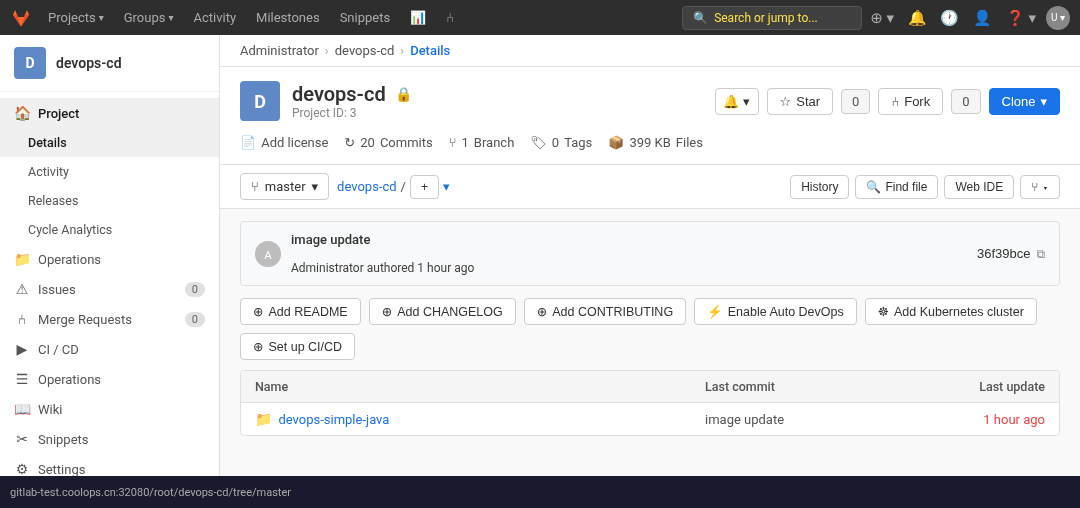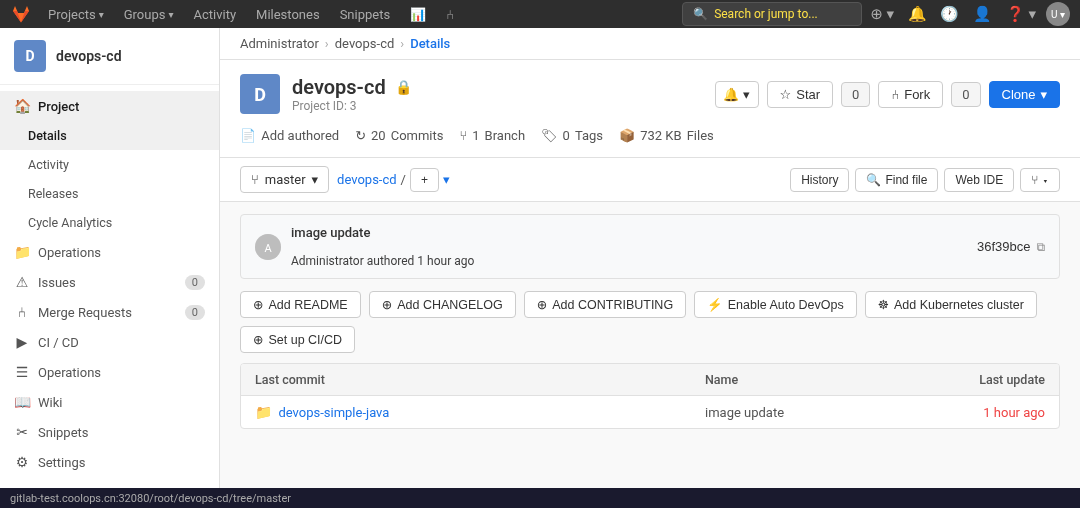--- a/index.html
+++ b/index.html
@@ -1,21 +1,21 @@
 <!DOCTYPE html>
 <html><head>
   <meta charset="utf-8">
   <style>
     * { box-sizing: border-box; margin: 0; padding: 0; }
     body { font-family: -apple-system, BlinkMacSystemFont, 'Segoe UI', Roboto, sans-serif; font-size: 13px; color: #333; background: #f9f9f9; }
 
     
     .top-nav {
       background: #2e2e2e;
-      height: 28px;
+      height: 35px;
       display: flex;
       align-items: center;
       padding: 0 10px;
       gap: 4px;
     }
     .nav-logo { color: #fc6d26; font-size: 20px; margin-right: 4px; display: flex; align-items: center; }
     .nav-item {
       color: #aaa;
       font-size: 13px;
       padding: 4px 8px;
@@ -256,21 +256,21 @@
       background: #1a1a2e;
       color: #aaa;
       font-size: 11px;
       padding: 3px 10px;
       display: flex;
       align-items: center;
       position: fixed;
       bottom: 0;
       left: 0;
       right: 0;
-      height: 20px;
+      height: 32px;
     }
   </style>
 </head>
 <body>
 
 <nav class="top-nav">
   <span class="nav-logo">
     <svg width="22" height="22" viewBox="0 0 22 22" fill="none">
       <path d="M11 19.5L3 8l2-5 3 7h6l3-7 2 5z" fill="#fc6d26"></path>
       <path d="M11 19.5L3 8h4l4 11.5z" fill="#e24329" opacity="0.8"></path>
@@ -405,40 +405,40 @@
           <button class="btn btn-primary">
             <span>Clone</span>
             <span>▾</span>
           </button>
         </div>
       </div>
 
       <div class="stats-row">
         <span class="stats-item">
           <span>📄</span>
-          <span>Add authored</span>
+          <span>Add license</span>
         </span>
         <span class="stats-item">
           <span>↻</span>
           <span>20</span>
           <span>Commits</span>
         </span>
         <span class="stats-item">
           <span>⑂</span>
           <span>1</span>
           <span>Branch</span>
         </span>
         <span class="stats-item">
           <span>🏷</span>
           <span>0</span>
           <span>Tags</span>
         </span>
         <span class="stats-item">
           <span>📦</span>
-          <span>732 KB</span>
+          <span>399 KB</span>
           <span>Files</span>
         </span>
       </div>
     </div>
 
     <div class="repo-toolbar">
       <div class="branch-select">
         <span>⑂</span>
         <span>master</span>
         <span>▾</span>
@@ -505,22 +505,22 @@
     </div>
     <div style="padding: 0 20px 10px;">
       <button class="quick-btn">
         <span>⊕</span>
         <span>Set up CI/CD</span>
       </button>
     </div>
 
     <div class="file-table">
       <div class="file-table-header">
+        <span>Name</span>
         <span>Last commit</span>
-        <span>Name</span>
         <span style="text-align:right;">Last update</span>
       </div>
       <div class="file-table-row">
         <div class="file-name">
           <span class="file-icon">📁</span>
           <span>devops-simple-java</span>
         </div>
         <div class="file-commit">image update</div>
         <div class="file-date">1 hour ago</div>
       </div>

